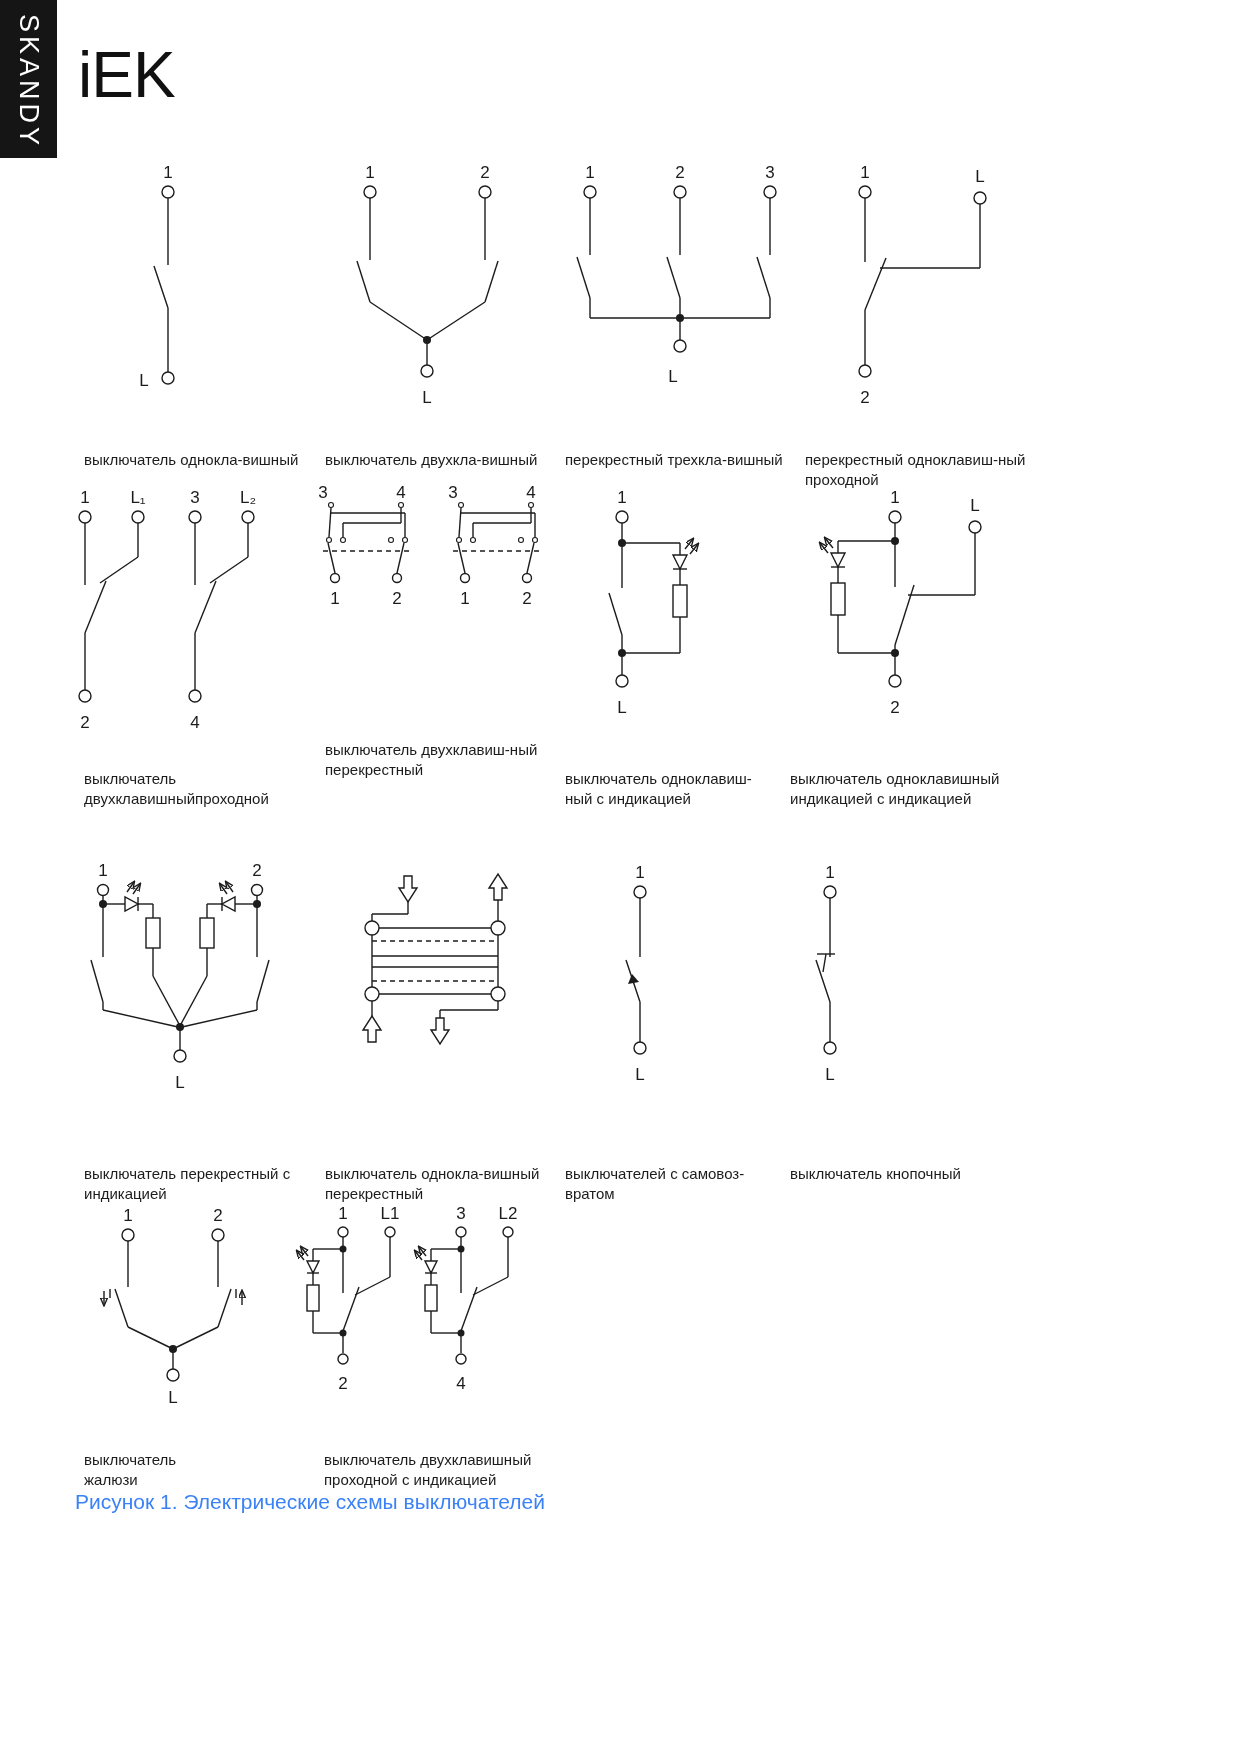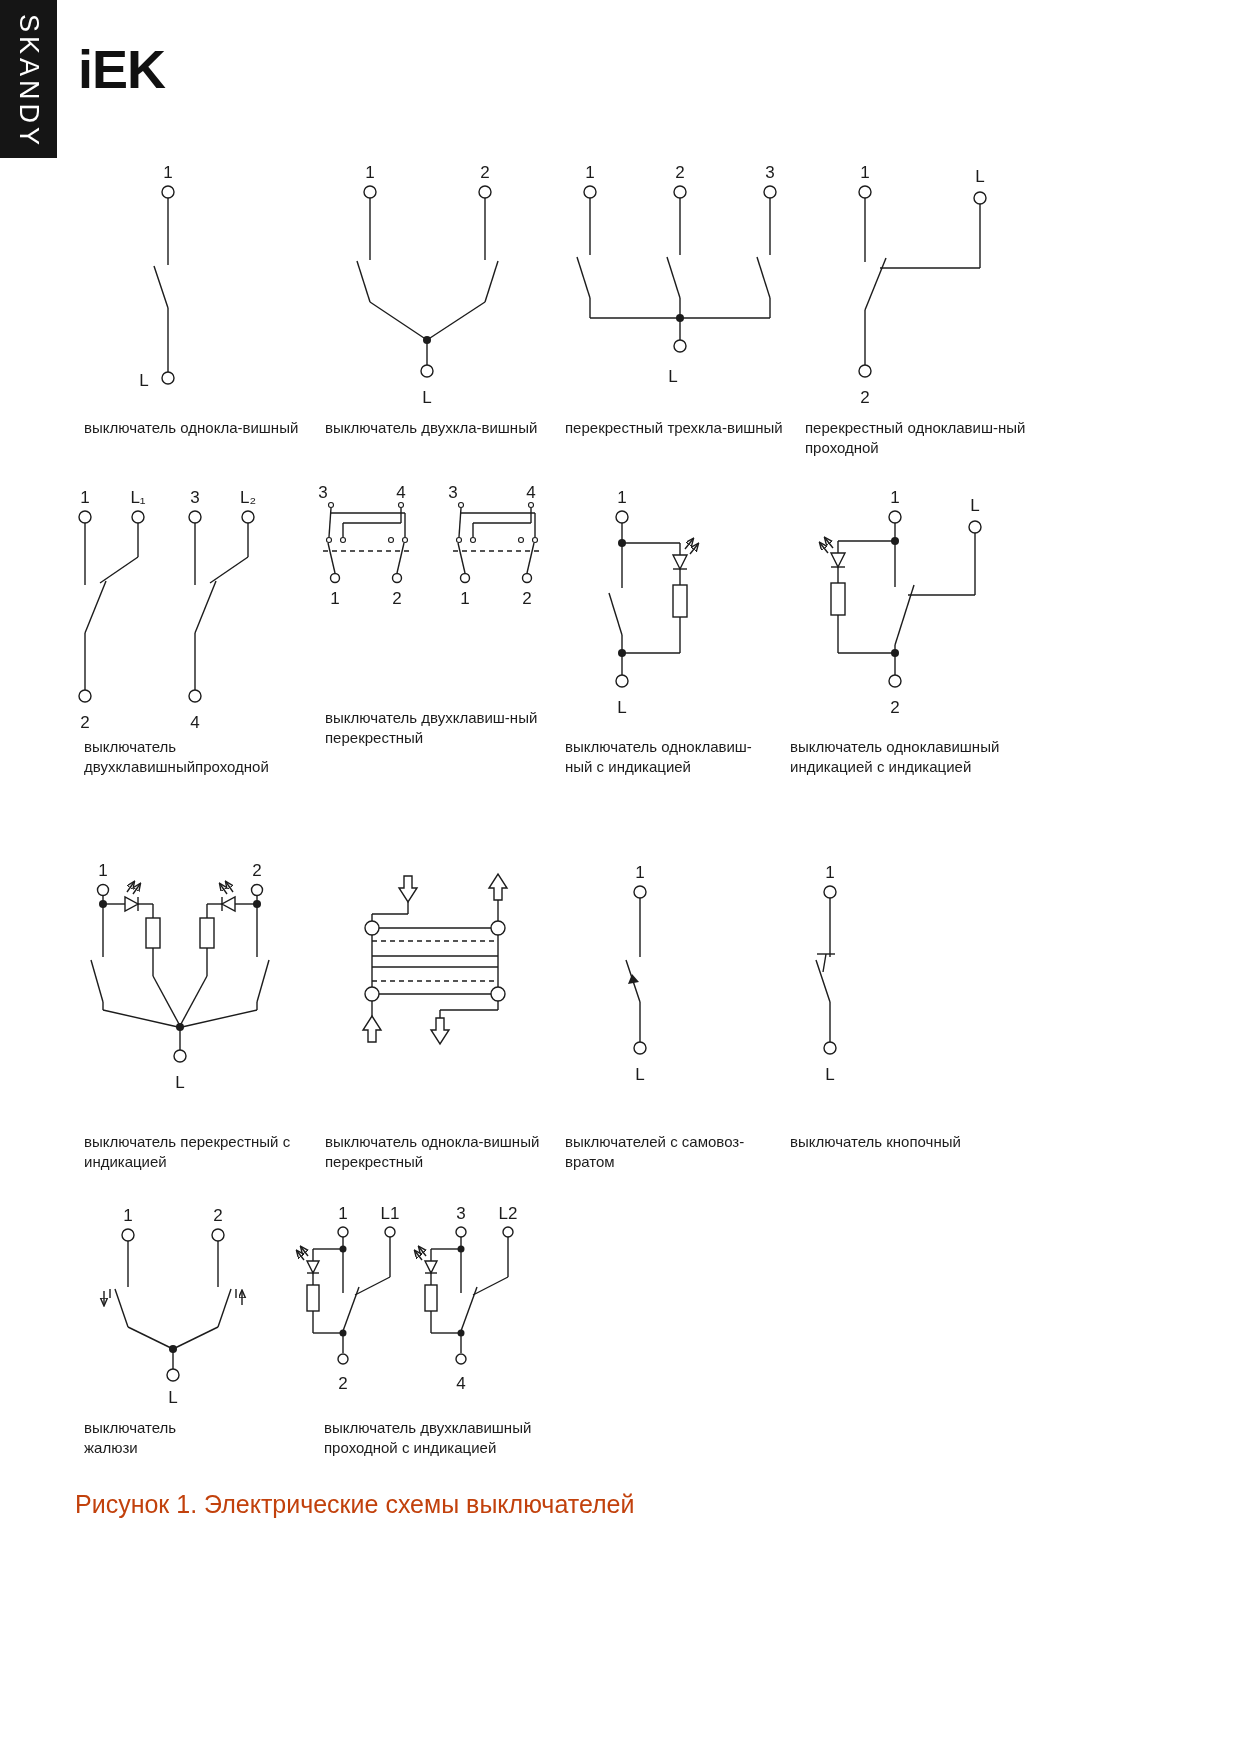--- a/index.html
+++ b/index.html
@@ -1,22 +1,22 @@
 <!DOCTYPE html>
 <html><head>
 <meta charset="utf-8">
 <style>
   html,body{margin:0;padding:0;background:#fff;}
   body{width:1241px;height:1751px;position:relative;font-family:"Liberation Sans",sans-serif;color:#1c1c1c;}
   .abs{position:absolute;}
   .black-bar{background:#151515;}
   .brand{writing-mode:vertical-rl;color:#fff;font-size:27px;letter-spacing:4px;font-weight:500;}
-  .logo{font-weight:700;font-size:54px;letter-spacing:-1px;color:#111;}
-  .caption{font-size:15px;line-height:1.3;white-space:pre-line;color:#1c1c1c;}
-  .fig-caption{font-size:25px;color:#c2410c;}
+  .logo{font-weight:400;font-size:64px;letter-spacing:-1px;color:#111;}
+  .caption{font-size:15px;line-height:1.3;white-space:pre-line;color:#1c1c1c;margin-top:32px;}
+  .fig-caption{font-size:21px;color:#3b82f6;}
   svg{overflow:visible;display:block;}
   svg line,svg path,svg rect,svg circle,svg polyline{stroke:#1c1c1c;stroke-width:1.4;fill:none;}
   svg .term{fill:#fff;}
   svg .dot{fill:#1c1c1c;stroke:none;}
   svg .contact{fill:#fff;stroke-width:1.1;}
   svg .whitefill{fill:#fff;}
   svg .blackfill{fill:#1c1c1c;stroke:none;}
   svg .dash{stroke-dasharray:5 4;}
   svg text{stroke:none;fill:#1c1c1c;font-size:17px;text-anchor:middle;font-family:inherit;}
 </style>

